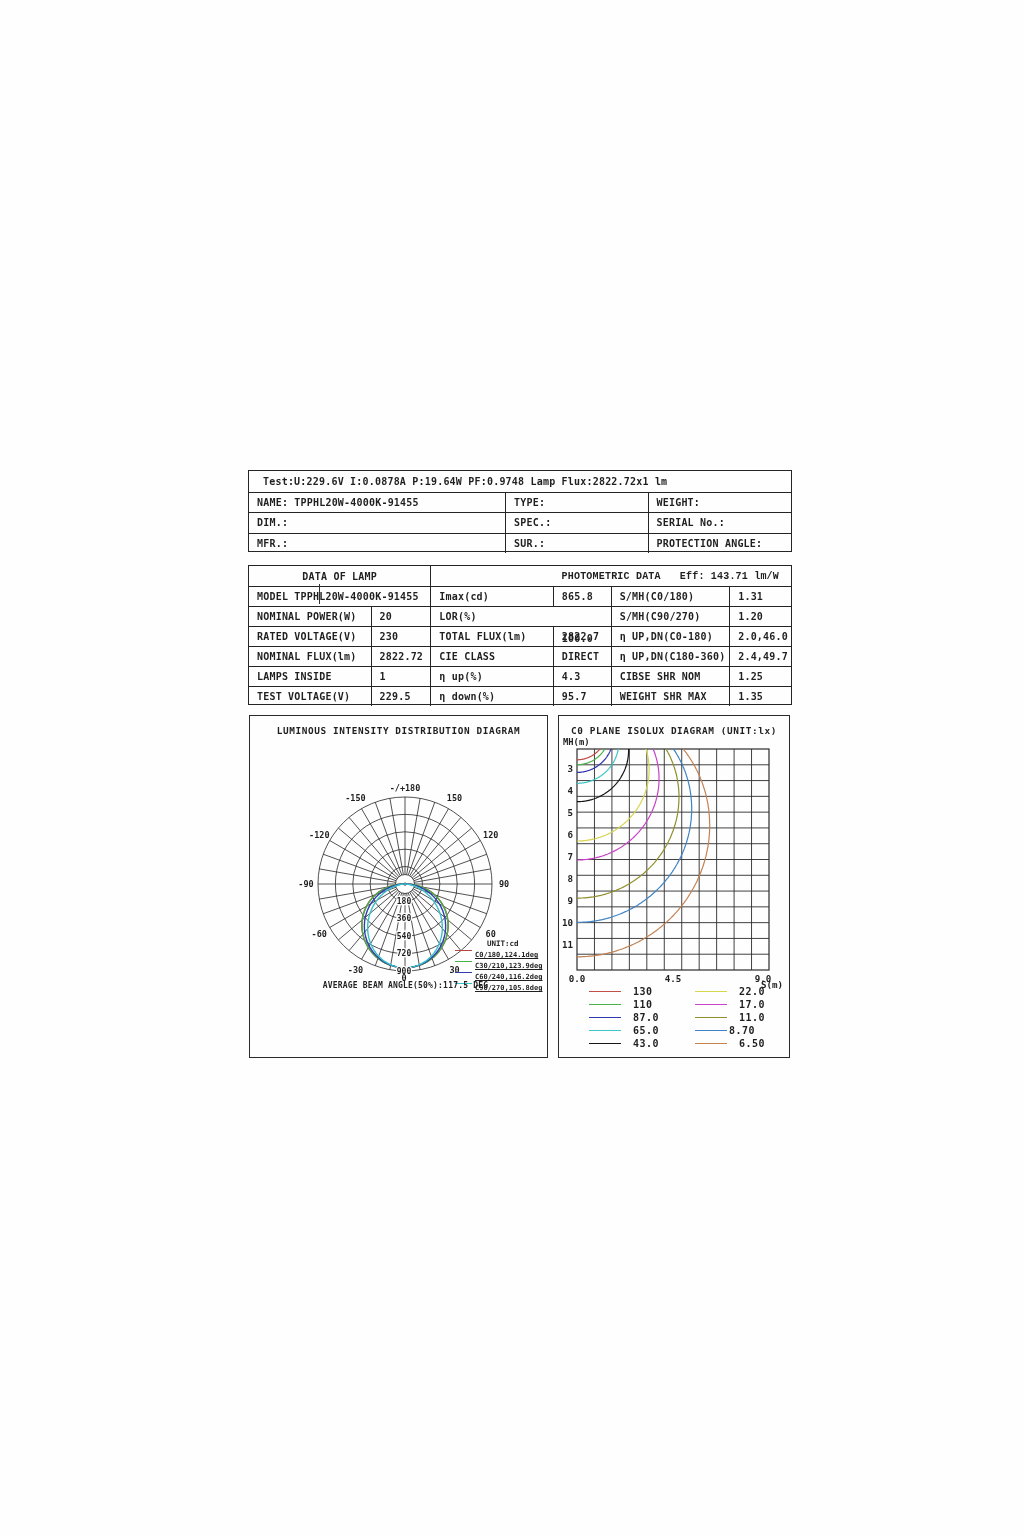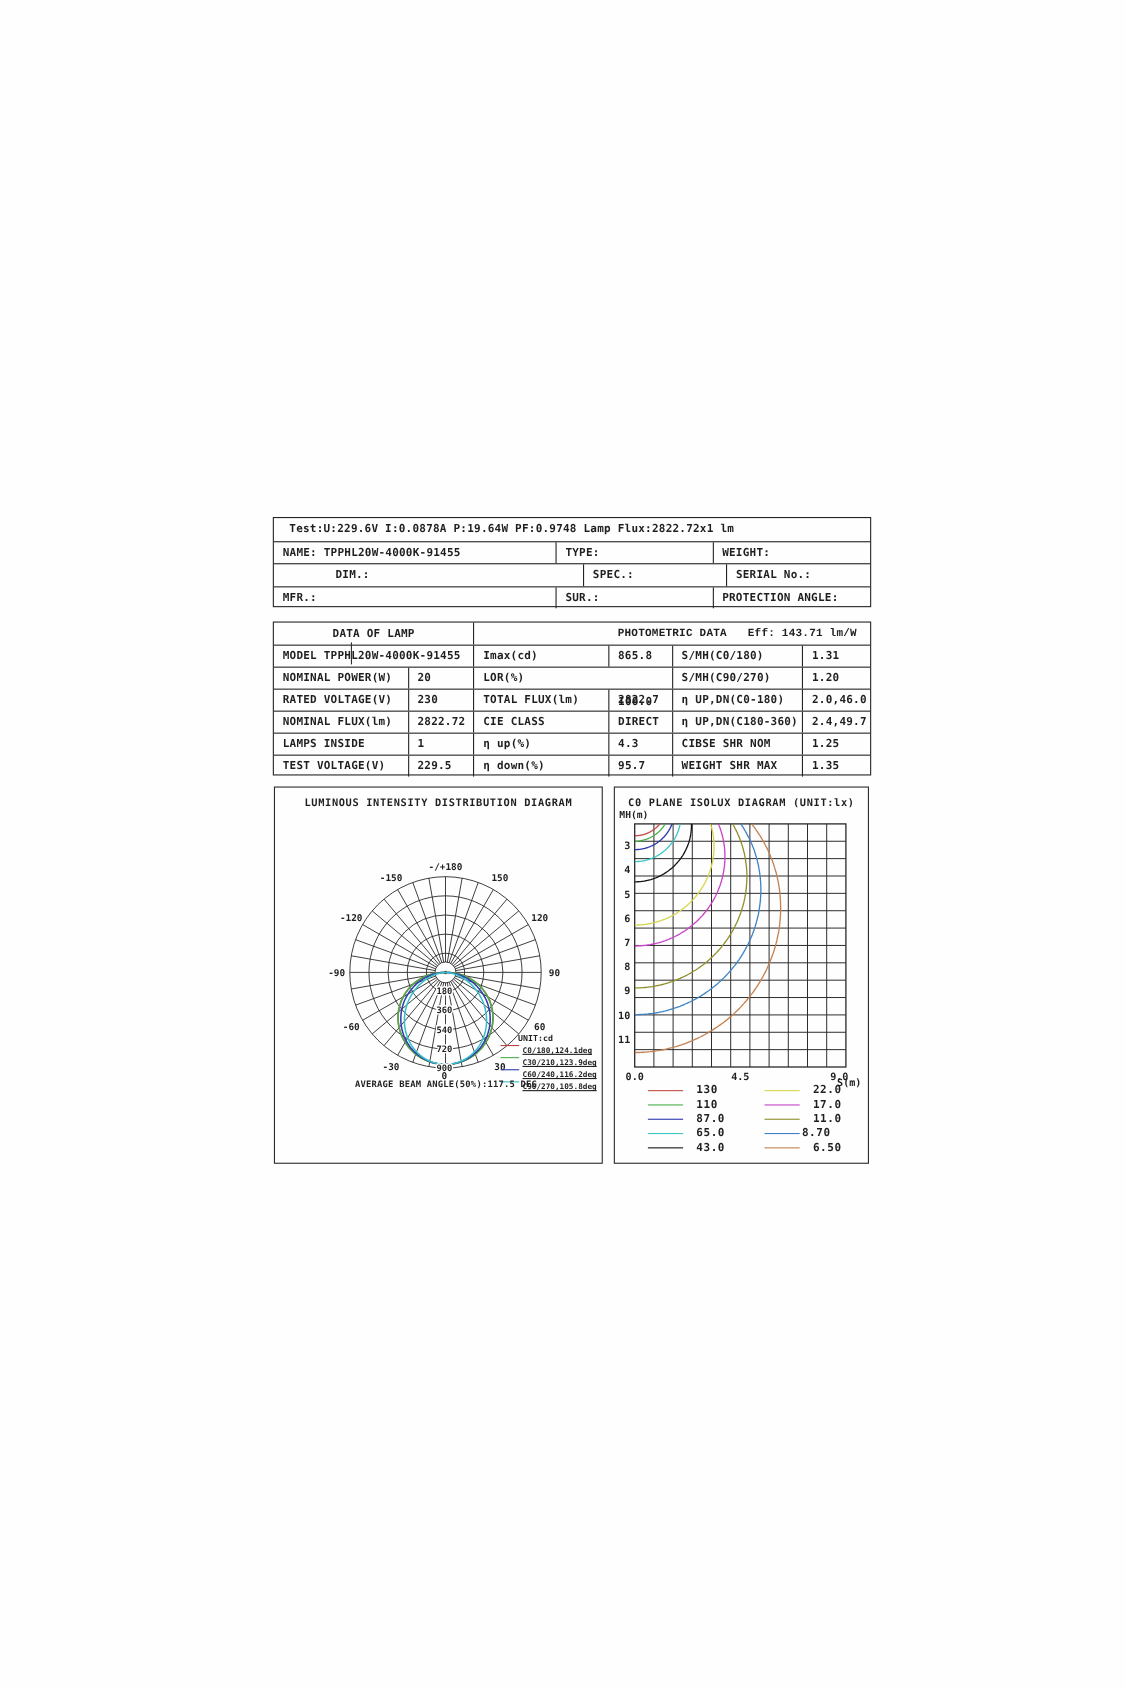--- a/index.html
+++ b/index.html
@@ -14,21 +14,21 @@
          font-size:10px;white-space:nowrap;padding-left:8px;letter-spacing:0.2px;}
   .tcell:first-child{border-left:none;}
   .tcell.center{justify-content:center;padding-left:0;}
   .hdr-right{position:relative;padding-left:0;}
   .hdr-right .mid{position:absolute;left:0;right:0;text-align:center;}
   .hdr-right .eff{position:absolute;right:12px;}
   .box{box-sizing:border-box;border:1.2px solid #2a2a2a;background:transparent;}
   .box-title{position:absolute;top:9px;left:0;right:0;text-align:center;font-size:9.4px;letter-spacing:0.6px;}
   .artifact{width:1px;background:#2f2f2f;}
   .pol-legend{font-size:7px;line-height:11px;letter-spacing:0;}
-  .pol-legend .ttl{font-size:7.5px;margin-left:16px;margin-bottom:1px;}
+  .pol-legend .ttl{font-size:7.5px;margin-left:32px;margin-bottom:1px;}
   .pol-legend .row{display:flex;height:11px;text-decoration:underline;}
   .pol-legend .sw{width:17px;height:0;border-top:1.3px solid #000;margin-right:3px;flex:none;}
   .pol-foot{font-size:8px;text-align:center;letter-spacing:0.2px;}
   .iso-ylab{font-size:8.8px;}
   .iso-slab{font-size:9.2px;}
   .iso-legend .row{display:flex;align-items:center;height:13px;}
   .iso-legend .sw{width:32px;height:0;border-top:1.4px solid #000;flex:none;}
   .iso-legend .lab{font-size:10px;letter-spacing:0.5px;}
   svg text{font-family:"DejaVu Sans Mono","Liberation Mono",monospace;font-weight:700;fill:#1f1f1f;}
 </style>
@@ -42,21 +42,21 @@
     <div class="trow" style="height:20.5px;">
       <div class="tcell" style="width:544px;padding-left:14px;">Test:U:229.6V I:0.0878A P:19.64W PF:0.9748  Lamp Flux:2822.72x1 lm</div>
     </div>
 
   <div class="trow" style="height:20.5px;text-align:center;">
         <div class="tcell" style="width:257px;">NAME: TPPHL20W-4000K-91455</div>
         <div class="tcell" style="width:143px;">TYPE:</div>
         <div class="tcell" style="width:144px;">WEIGHT:</div>
       </div>
       <div class="trow" style="height:20.5px;">
-        <div class="tcell" style="width:257px;margin-left:48px;">DIM.:</div>
+        <div class="tcell" style="width:257px;">DIM.:</div>
         <div class="tcell" style="width:143px;">SPEC.:</div>
         <div class="tcell" style="width:144px;">SERIAL No.:</div>
       </div>
       <div class="trow" style="height:20.5px;">
         <div class="tcell" style="width:257px;">MFR.:</div>
         <div class="tcell" style="width:143px;">SUR.:</div>
         <div class="tcell" style="width:144px;">PROTECTION ANGLE:</div>
       </div>
     </div>
 

